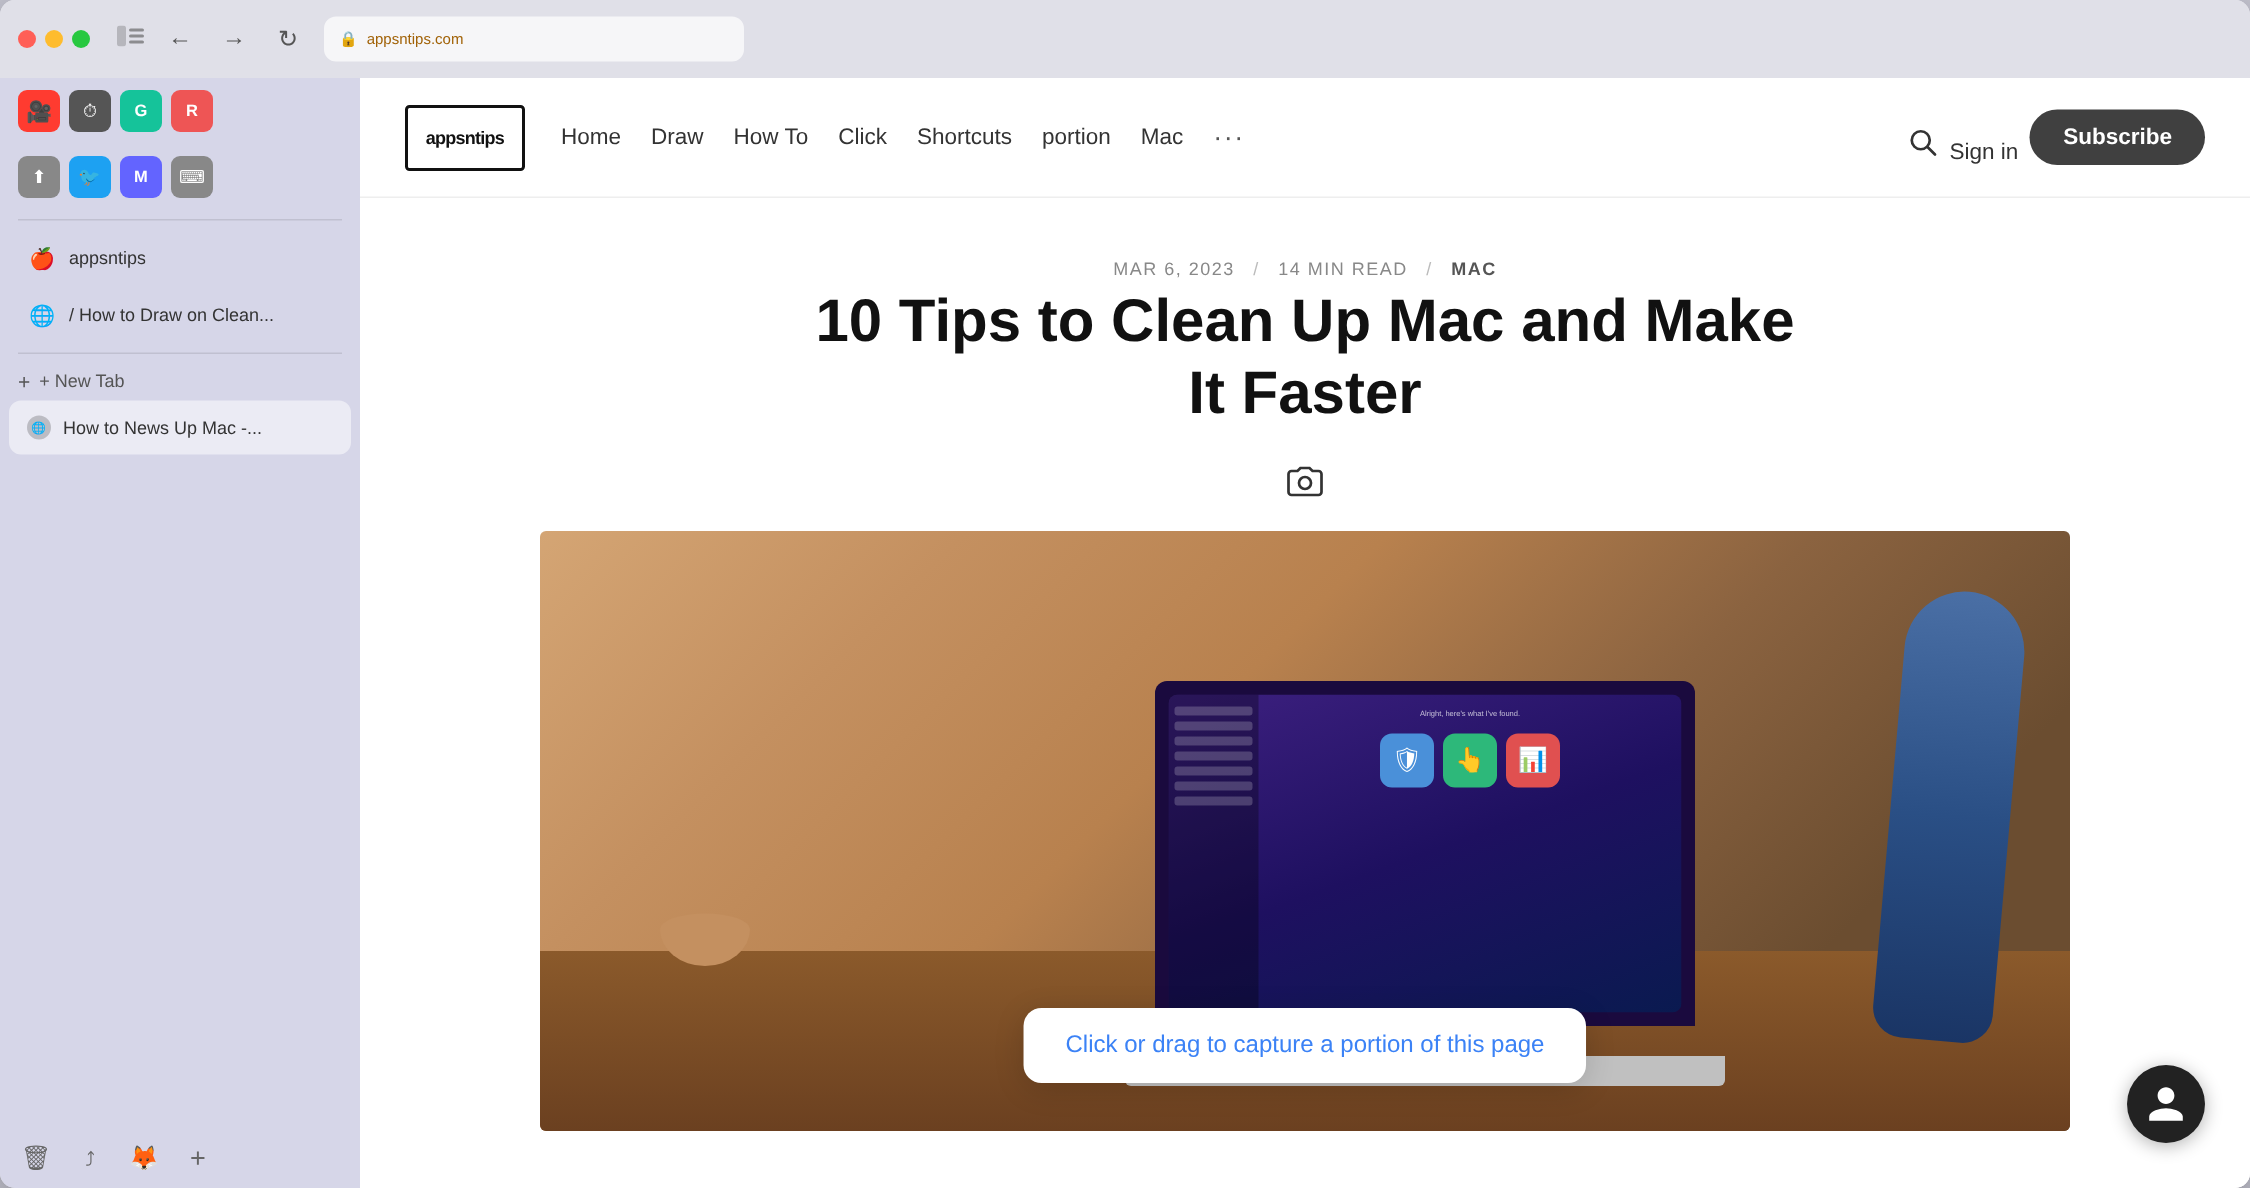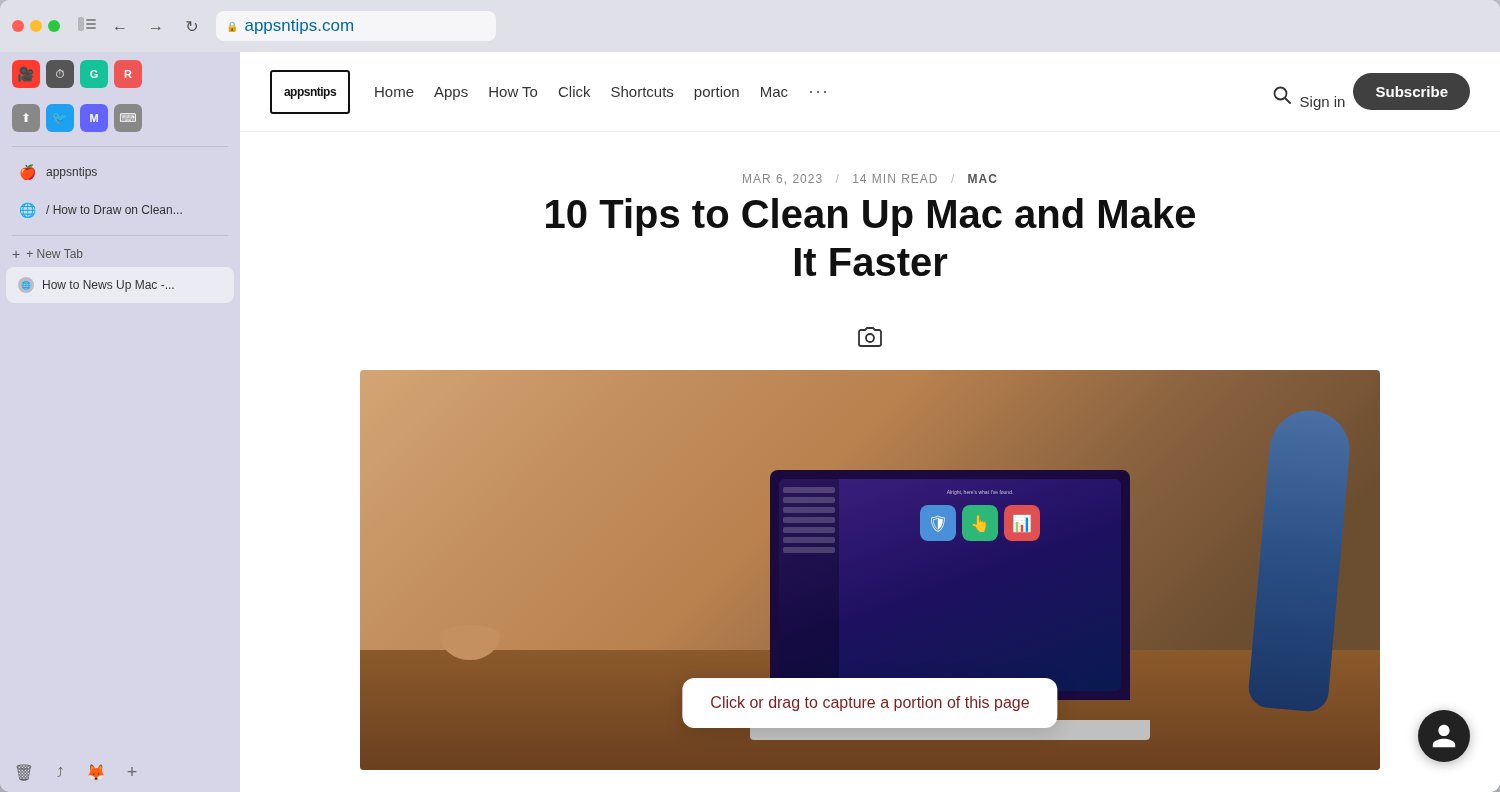--- a/index.html
+++ b/index.html
@@ -82,22 +82,22 @@
       gap: 6px;
       max-width: 280px;
     }
 
     .address-bar .lock-icon {
       font-size: 10px;
       color: #666;
     }
 
     .address-bar span {
-      font-size: 17px;
-      color: #0369a1;
+      font-size: 10px;
+      color: #a16207;
     }
 
     .main-layout {
       display: flex;
       flex: 1;
       overflow: hidden;
     }
 
     
     .sidebar {
@@ -338,21 +338,21 @@
       font-weight: 700;
     }
 
     .article-title {
       font-size: 40px;
       font-weight: 800;
       color: #111;
       text-align: center;
       max-width: 680px;
       line-height: 1.2;
-      margin-bottom: 40px;
+      margin-bottom: 24px;
     }
 
     .camera-icon-area {
       margin-bottom: 16px;
       font-size: 22px;
       color: #333;
     }
 
     .article-image {
       width: 100%;
@@ -498,29 +498,29 @@
       width: 80px;
       height: 300px;
       background: linear-gradient(180deg, #4a6fa5 0%, #2a4f85 50%, #1a3565 100%);
       border-radius: 40px 40px 20px 20px;
       transform: rotate(5deg);
     }
 
     
     .capture-tooltip {
       position: absolute;
-      bottom: 42px;
+      bottom: 32px;
       left: 50%;
       transform: translateX(-50%);
       background: white;
       border-radius: 12px;
       padding: 16px 28px;
       box-shadow: 0 4px 20px rgba(0,0,0,0.15);
       font-size: 16px;
-      color: #7f1d1d;
+      color: #3b82f6;
       font-weight: 500;
       white-space: nowrap;
     }
 
     
     .user-avatar-btn {
       position: fixed;
       bottom: 30px;
       right: 30px;
       width: 52px;
@@ -630,21 +630,21 @@
 
     <div class="content-area">
 
       <div class="site-navbar">
         <div class="site-logo">
           <span>appsntips</span>
         </div>
 
         <nav class="site-nav-links">
           <a class="site-nav-link">Home</a>
-          <a class="site-nav-link">Apps</a>
+          <a class="site-nav-link">Draw</a>
           <a class="site-nav-link">How To</a>
           <a class="site-nav-link">Click</a>
           <a class="site-nav-link">Shortcuts</a>
           <a class="site-nav-link">portion</a>
           <a class="site-nav-link">Mac</a>
           <span class="more-btn">···</span>
         </nav>
 
         <div class="nav-right">
           <span class="search-icon-nav">

